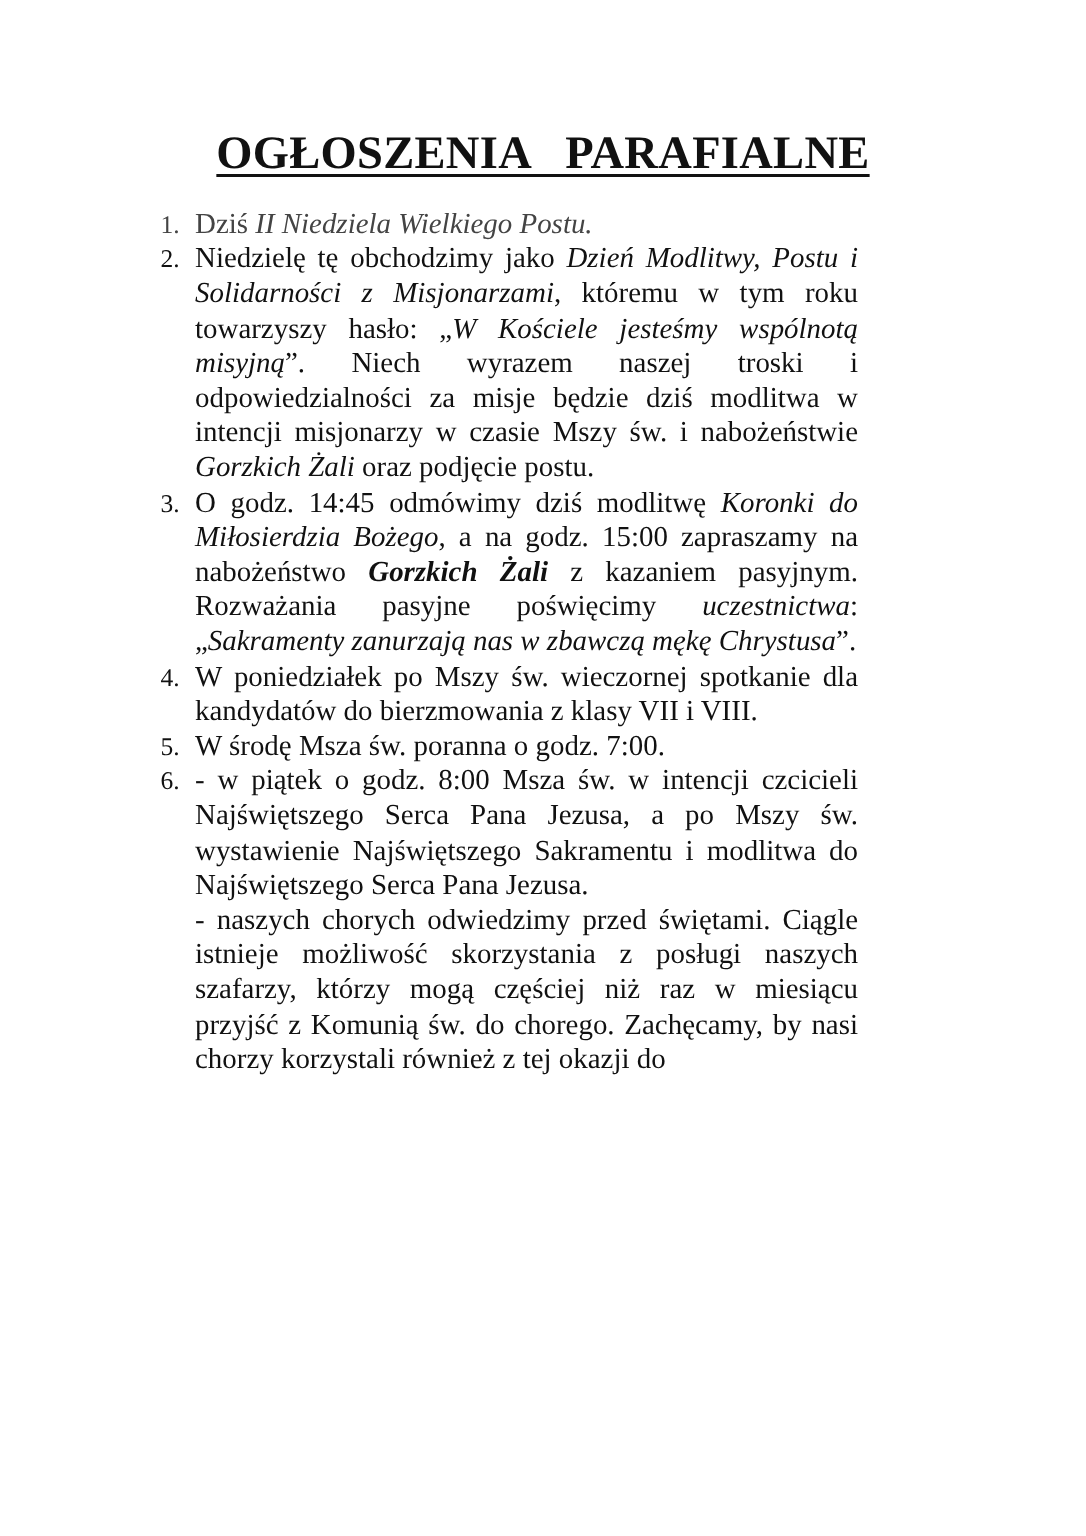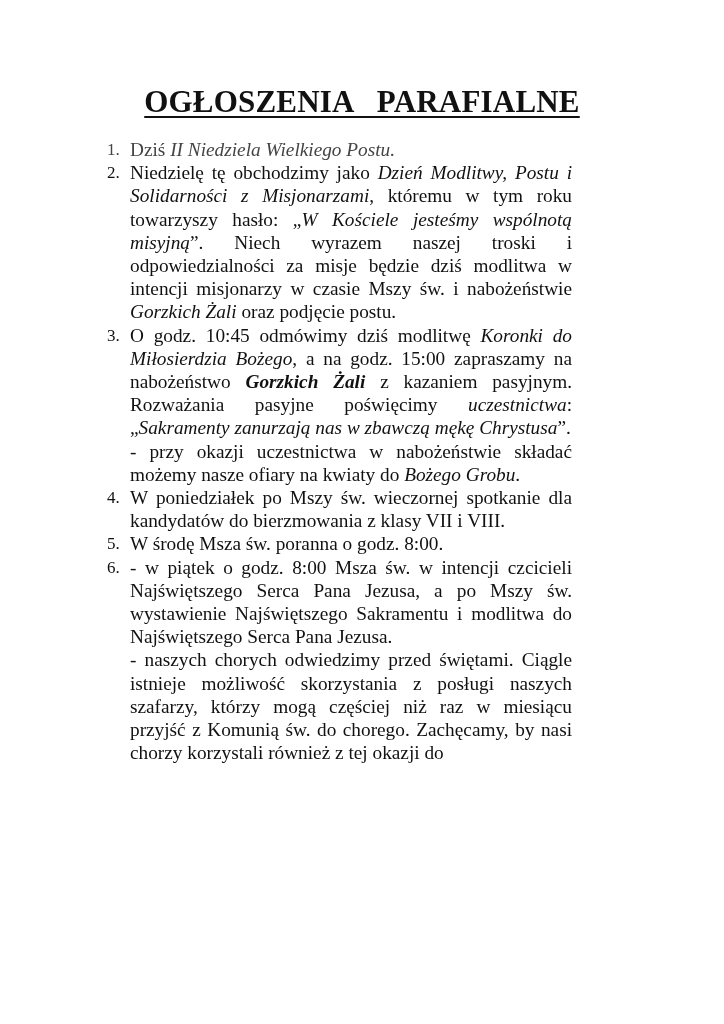--- a/index.html
+++ b/index.html
@@ -29,30 +29,29 @@
       <li class="grey">
         <span class="num">1.</span>
         <span class="sub"><span>Dziś </span><i>II Niedziela Wielkiego Postu.</i></span>
       </li>
       <li>
         <span class="num">2.</span>
         <span class="sub"><span>Niedzielę tę obchodzimy jako </span><i>Dzień Modlitwy, Postu i Solidarności   z Misjonarzami</i><span>, któremu w tym roku towarzyszy hasło: „</span><i>W Kościele jesteśmy wspólnotą misyjną</i><span>”. Niech wyrazem naszej troski i odpowiedzialności za misje będzie dziś modlitwa w intencji misjonarzy w czasie Mszy św. i nabożeństwie </span><i>Gorzkich Żali</i><span> oraz podjęcie postu.</span></span>
       </li>
       <li>
         <span class="num">3.</span>
-        <span class="sub"><span>O godz. 10:45 odmówimy dziś modlitwę </span><i>Koronki do Miłosierdzia Bożego</i><span>, a na godz. 15:00 zapraszamy na nabożeństwo </span><span class="bi">Gorzkich Żali</span><span> z kazaniem pasyjnym. Rozważania pasyjne poświęcimy </span><i>uczestnictwa</i><span>: „</span><i>Sakramenty zanurzają nas w zbawczą mękę Chrystusa</i><span>”.</span></span>
-        <span class="sub"><span>- przy okazji uczestnictwa w nabożeństwie składać możemy nasze ofiary na kwiaty do </span><i>Bożego Grobu</i><span>.</span></span>
+        <span class="sub"><span>O godz. 14:45 odmówimy dziś modlitwę </span><i>Koronki do Miłosierdzia Bożego</i><span>, a na godz. 15:00 zapraszamy na nabożeństwo </span><span class="bi">Gorzkich Żali</span><span> z kazaniem pasyjnym. Rozważania pasyjne poświęcimy </span><i>uczestnictwa</i><span>: „</span><i>Sakramenty zanurzają nas w zbawczą mękę Chrystusa</i><span>”.</span></span>
       </li>
       <li>
         <span class="num">4.</span>
         <span class="sub"><span>W poniedziałek po Mszy św. wieczornej spotkanie dla kandydatów do bierzmowania z klasy VII i VIII.</span></span>
       </li>
       <li>
         <span class="num">5.</span>
-        <span class="sub"><span>W środę Msza św. poranna o godz. 8:00.</span></span>
+        <span class="sub"><span>W środę Msza św. poranna o godz. 7:00.</span></span>
       </li>
       <li>
         <span class="num">6.</span>
         <span class="sub"><span>- w piątek o godz. 8:00 Msza św. w intencji czcicieli Najświętszego Serca Pana Jezusa, a po Mszy św. wystawienie Najświętszego Sakramentu i modlitwa do Najświętszego Serca Pana Jezusa.</span></span>
         <span class="sub"><span>- naszych chorych odwiedzimy przed świętami. Ciągle istnieje możliwość skorzystania z posługi naszych szafarzy, którzy mogą częściej niż raz w miesiącu przyjść z Komunią św. do chorego. Zachęcamy, by nasi chorzy korzystali również z tej okazji do</span></span>
       </li>
     </ol>
 </div>
 
 </body></html>

